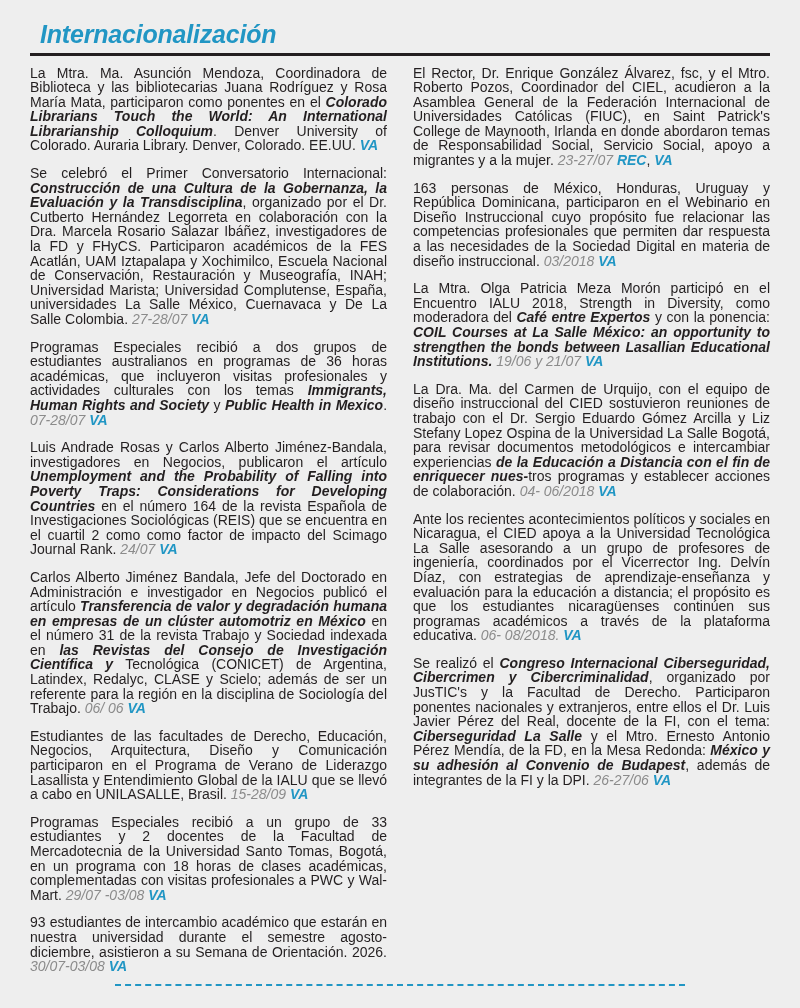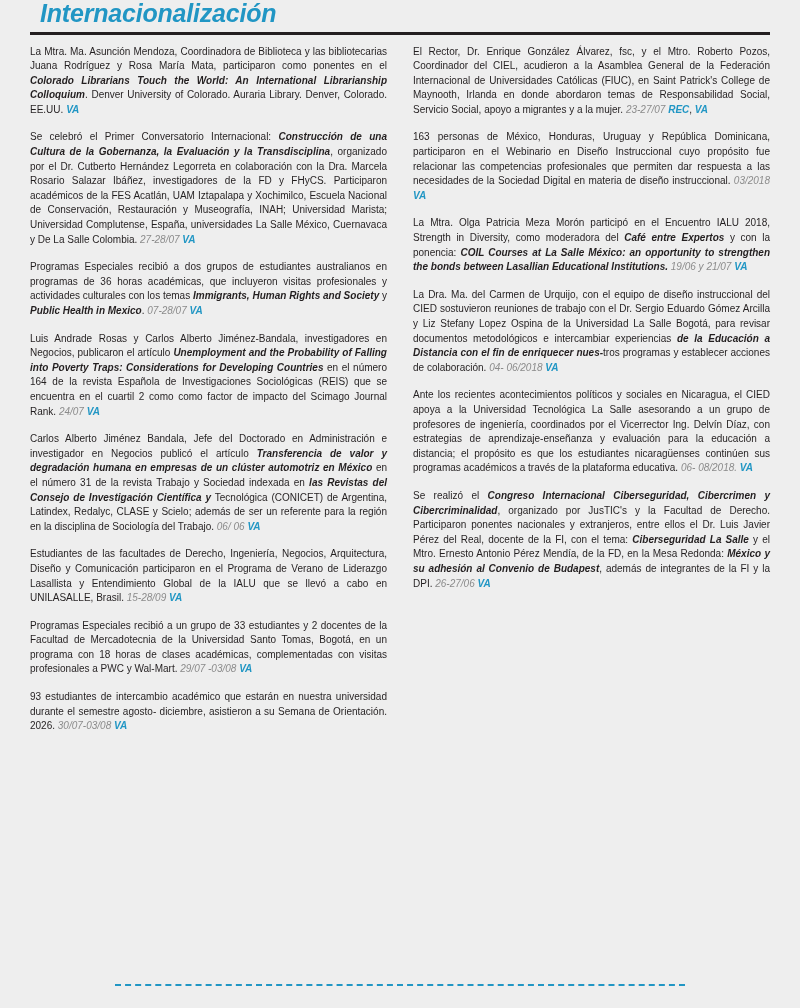--- a/index.html
+++ b/index.html
@@ -15,21 +15,21 @@
     overflow: hidden;
   }
   .page {
     position: relative;
     width: 800px;
     height: 1008px;
     box-sizing: border-box;
     padding: 0 30px;
   }
   .header {
-    padding-top: 0;
+    padding-top: 21px;
   }
   .title {
     font-size: 25px;
     font-weight: bold;
     font-style: italic;
     color: #2196c4;
     letter-spacing: -0.2px;
     line-height: 1.1;
     margin: 0 0 4px 10px;
   }
@@ -42,21 +42,21 @@
   .columns {
     display: flex;
     gap: 26px;
     width: 740px;
   }
   .col {
     width: 357px;
     flex: 0 0 357px;
   }
   p.para {
-    font-size: 10px;
+    font-size: 14px;
     line-height: 14.6px;
     text-align: justify;
     margin: 0 0 13px 0;
     color: #231f20;
     hyphens: auto;
   }
   p.para:last-child { margin-bottom: 0; }
   .bi {
     font-weight: bold;
     font-style: italic;
@@ -93,21 +93,21 @@
     <div class="title-rule"></div>
   </div>
 
   <div class="columns">
     <div class="col" id="left-col">
         <p class="para"><span>La Mtra. Ma. Asunción Mendoza, Coordinadora de Biblioteca y las bibliotecarias Juana Rodríguez y Rosa María Mata, participaron como ponentes en el </span><span class="bi">Colorado Librarians Touch the World: An International Librarianship Colloquium</span><span>. Denver University of Colorado.  Auraria Library. Denver, Colorado. EE.UU. </span><span class="va">VA</span></p>
         <p class="para"><span>Se celebró el Primer Conversatorio Internacional: </span><span class="bi">Construcción de una Cultura de la Gobernanza, la Evaluación y la Transdisciplina</span><span>, organizado por el Dr. Cutberto Hernández Legorreta en colaboración con la Dra. Marcela Rosario Salazar Ibáñez, investigadores de la FD y FHyCS. Participaron académicos de la FES Acatlán, UAM Iztapalapa y Xochimilco, Escuela Nacional de Conservación, Restauración y Museografía, INAH; Universidad Marista; Universidad Complutense, España, universidades La Salle México, Cuernavaca y De La Salle Colombia. </span><span class="date">27-28/07 </span><span class="va">VA</span></p>
         <p class="para"><span>Programas Especiales recibió a dos grupos de estudiantes australianos en programas de 36 horas académicas, que incluyeron visitas profesionales y actividades culturales con los temas </span><span class="bi">Immigrants, Human Rights and Society</span><span> y </span><span class="bi">Public Health in Mexico</span><span>. </span><span class="date">07-28/07 </span><span class="va">VA</span></p>
         <p class="para"><span>Luis Andrade Rosas y Carlos Alberto Jiménez-Bandala, investigadores en Negocios, publicaron el artículo </span><span class="bi">Unemployment and the Probability of Falling into Poverty Traps: Considerations for Developing Countries</span><span> en el número 164 de la revista Española de Investigaciones Sociológicas (REIS) que se encuentra en el cuartil 2 como como factor de impacto del Scimago Journal Rank. </span><span class="date">24/07 </span><span class="va">VA</span></p>
         <p class="para"><span>Carlos Alberto Jiménez Bandala, Jefe del Doctorado en Administración e investigador en Negocios publicó el artículo </span><span class="bi">Transferencia de valor y degradación humana en empresas de un clúster automotriz en México</span><span> en el número 31 de la revista Trabajo y Sociedad indexada en </span><span class="b">las Revistas del Consejo de Investigación Científica y</span><span> Tecnológica (CONICET) de Argentina, Latindex, Redalyc, CLASE y Scielo; además de ser un referente para la región en la disciplina de Sociología del Trabajo. </span><span class="date">06/ 06 </span><span class="va">VA</span></p>
-        <p class="para"><span>Estudiantes de las facultades de Derecho, Ingeniería, Negocios, Arquitectura, Diseño y Comunicación participaron en el Programa de Verano de Liderazgo Lasallista y Entendimiento Global de la IALU que se llevó a cabo en UNILASALLE, Brasil. </span><span class="date">15-28/09 </span><span class="va">VA</span></p>
+        <p class="para"><span>Estudiantes de las facultades de Derecho, Educación, Negocios, Arquitectura, Diseño y Comunicación participaron en el Programa de Verano de Liderazgo Lasallista y Entendimiento Global de la IALU que se llevó a cabo en UNILASALLE, Brasil. </span><span class="date">15-28/09 </span><span class="va">VA</span></p>
         <p class="para"><span>Programas Especiales recibió a un grupo de 33 estudiantes y 2 docentes de la Facultad de Mercadotecnia de la Universidad Santo Tomas, Bogotá, en un programa con 18 horas de clases académicas, complementadas con visitas profesionales a PWC y Wal-Mart. </span><span class="date">29/07 -03/08 </span><span class="va">VA</span></p>
         <p class="para"><span>93 estudiantes de intercambio académico que estarán en nuestra universidad durante el semestre agosto- diciembre, asistieron a su Semana de Orientación. 2026. </span><span class="date">30/07-03/08 </span><span class="va">VA</span></p>
       </div>
     <div class="col" id="right-col">
         <p class="para"><span>El Rector, Dr. Enrique González Álvarez, fsc, y el Mtro. Roberto Pozos, Coordinador del CIEL, acudieron a la Asamblea General de la Federación Internacional de Universidades Católicas (FIUC), en Saint Patrick's College de Maynooth, Irlanda en donde abordaron temas de Responsabilidad Social, Servicio Social, apoyo a migrantes y a la mujer. </span><span class="date">23-27/07 </span><span class="va">REC</span><span>, </span><span class="va">VA</span></p>
         <p class="para"><span>163 personas de México, Honduras, Uruguay y República Dominicana, participaron en el Webinario en Diseño Instruccional cuyo propósito fue relacionar las competencias profesionales que permiten dar respuesta a las necesidades de la Sociedad Digital en materia de diseño instruccional. </span><span class="date">03/2018 </span><span class="va">VA</span></p>
         <p class="para"><span>La Mtra. Olga Patricia Meza Morón participó en el Encuentro IALU 2018, Strength in Diversity, como moderadora del </span><span class="bi">Café entre Expertos</span><span> y con la ponencia: </span><span class="bi">COIL Courses at La Salle México: an opportunity to strengthen the bonds between Lasallian Educational Institutions.</span><span> </span><span class="date">19/06 y 21/07 </span><span class="va">VA</span></p>
         <p class="para"><span>La Dra. Ma. del Carmen de Urquijo, con el equipo de diseño instruccional del CIED sostuvieron reuniones de trabajo con el Dr. Sergio Eduardo Gómez Arcilla y Liz Stefany Lopez Ospina de la Universidad La Salle Bogotá, para revisar documentos metodológicos e intercambiar experiencias </span><span class="b">de la Educación a Distancia con el fin de enriquecer nues-</span><span>tros programas y establecer acciones de colaboración. </span><span class="date">04- 06/2018 </span><span class="va">VA</span></p>
         <p class="para"><span>Ante los recientes acontecimientos políticos y sociales en Nicaragua, el CIED apoya a la Universidad Tecnológica La Salle asesorando a un grupo de profesores de ingeniería, coordinados por el Vicerrector Ing. Delvín Díaz, con estrategias de aprendizaje-enseñanza y evaluación para la educación a distancia; el propósito es que los estudiantes nicaragüenses continúen sus programas académicos a través de la plataforma educativa. </span><span class="date">06- 08/2018. </span><span class="va">VA</span></p>
         <p class="para"><span>Se realizó el </span><span class="bi">Congreso Internacional Ciberseguridad, Cibercrimen y Cibercriminalidad</span><span>, organizado por JusTIC's y la Facultad de Derecho. Participaron ponentes nacionales y extranjeros, entre ellos el Dr. Luis Javier Pérez del Real, docente de la FI, con el tema: </span><span class="bi">Ciberseguridad La Salle</span><span> y el Mtro. Ernesto Antonio Pérez Mendía, de la FD, en la Mesa Redonda: </span><span class="bi">México y su adhesión al Convenio de Budapest</span><span>, además de integrantes de la FI y la DPI. </span><span class="date">26-27/06 </span><span class="va">VA</span></p>

